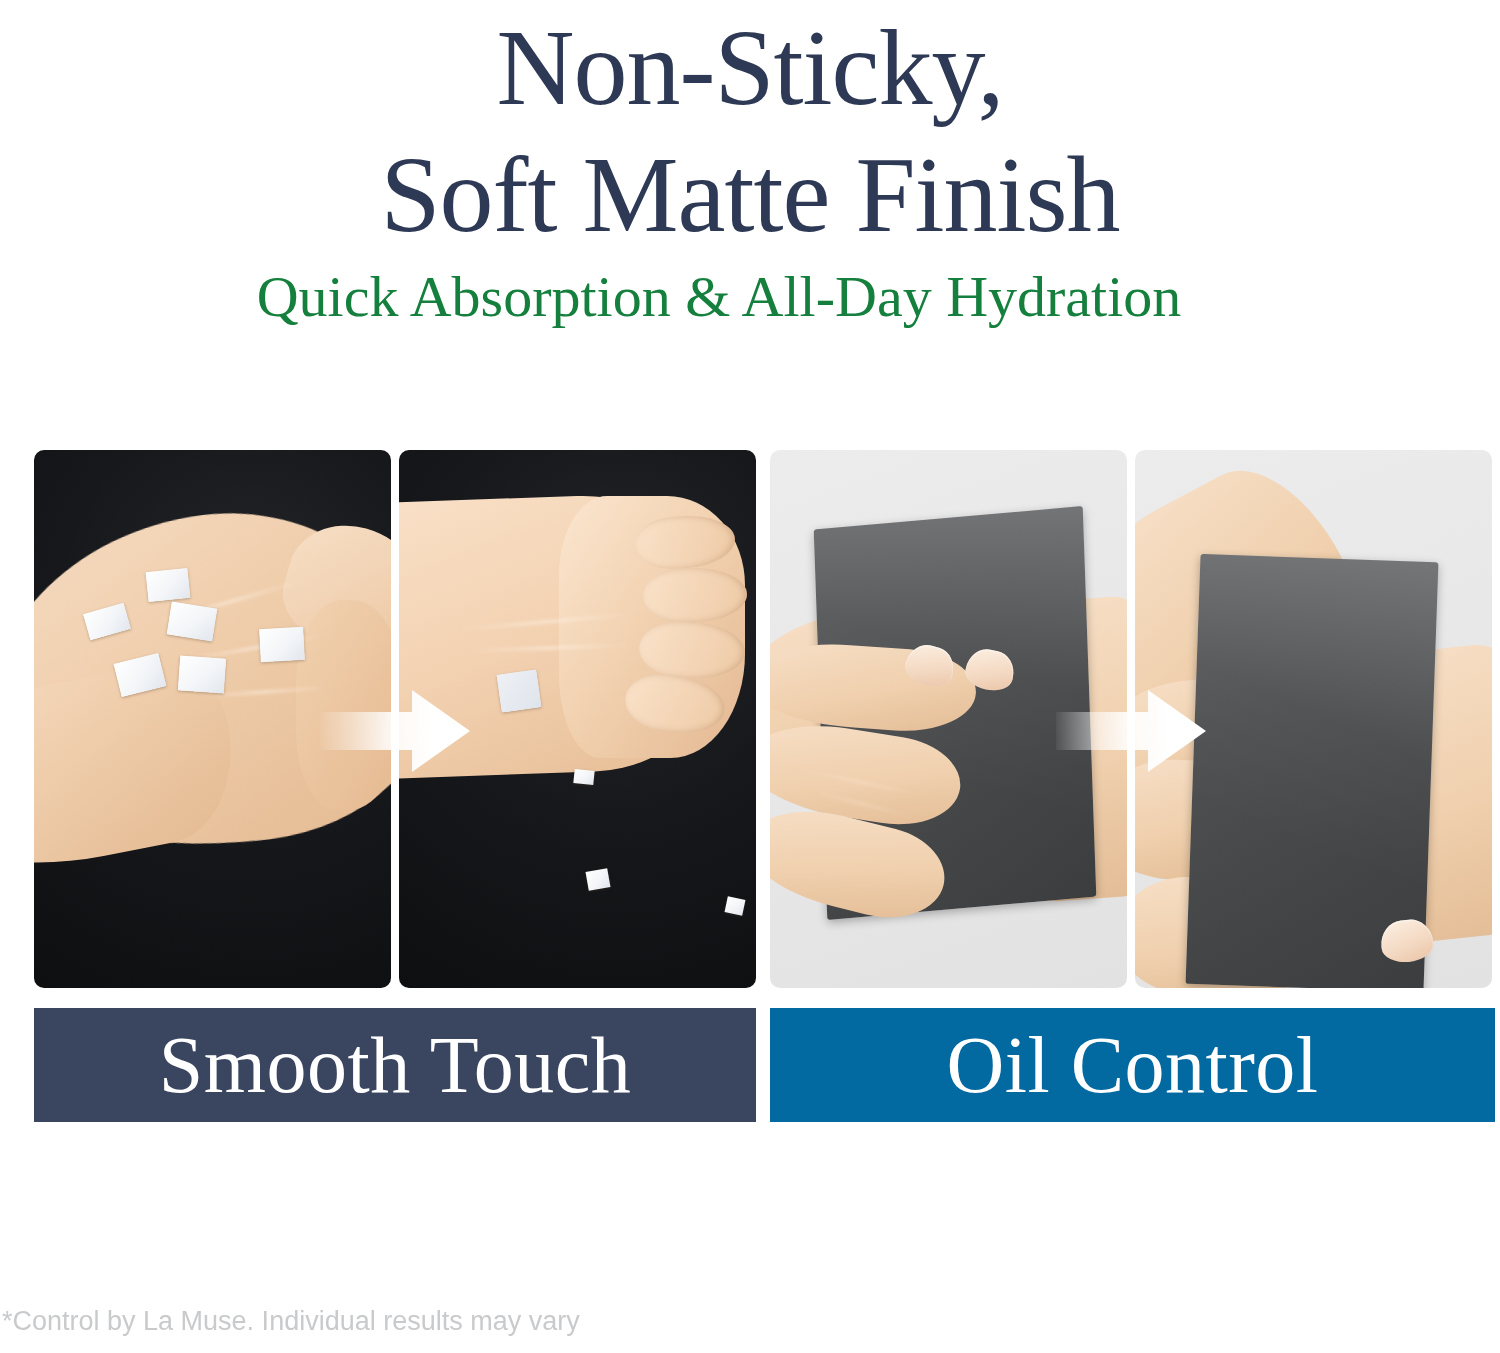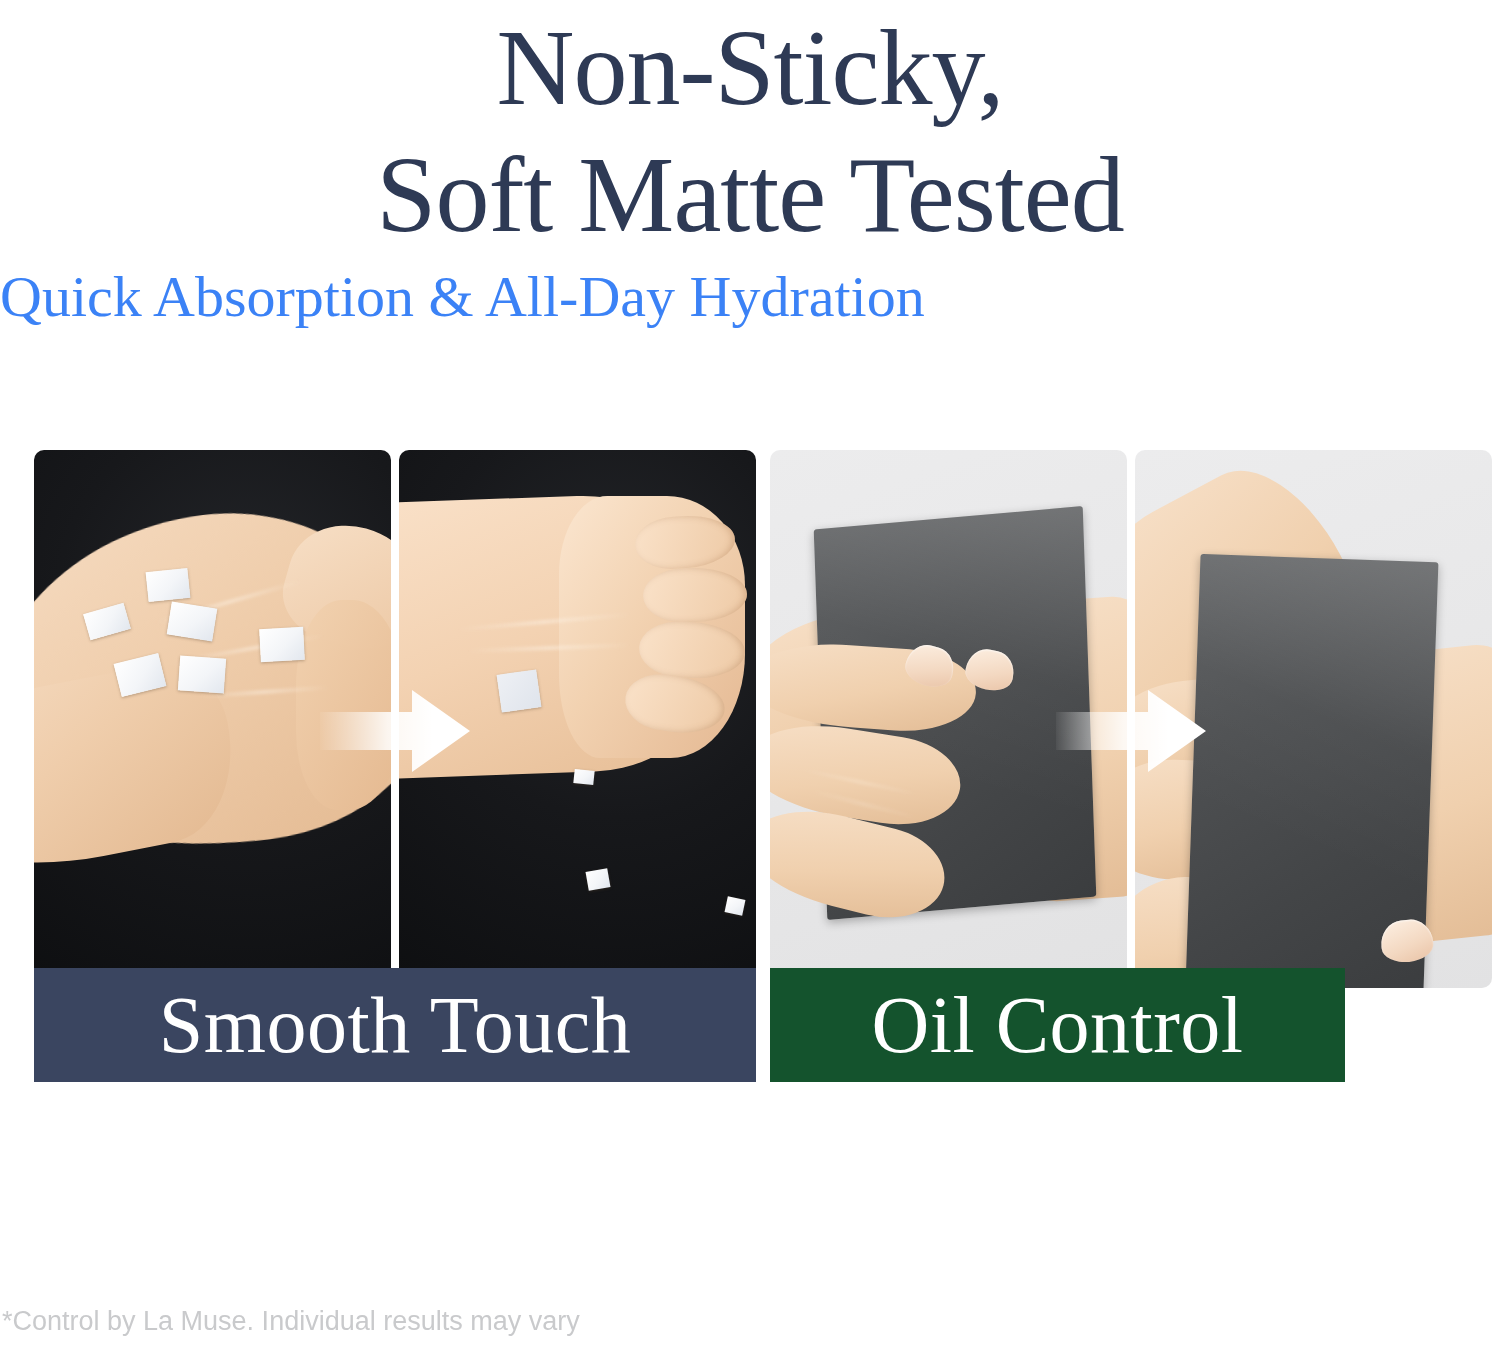--- a/index.html
+++ b/index.html
@@ -29,26 +29,26 @@
     line-height: 1.18;
     letter-spacing: -1px;
     color: #2e3a55;
     white-space: pre-line;
   }
   .subtitle {
     position: absolute;
     left: 0;
     top: 265px;
     width: 1438px;
-    text-align: left;
+    text-align: center;
     font-family: "Liberation Serif", serif;
     font-size: 58px;
     line-height: 1.1;
     letter-spacing: 0px;
-    color: #3b82f6;
+    color: #15803d;
   }
 
   
   .panels {
     position: absolute;
     left: 34px;
     top: 450px;
     width: 1458px;
     height: 538px;
     display: flex;
@@ -199,57 +199,57 @@
     z-index: 6;
     pointer-events: none;
   }
   .arrow-left  { left: 286px; }
   .arrow-right { left: 286px; }
 
   
   .captions {
     position: absolute;
     left: 34px;
-    top: 968px;
+    top: 1008px;
     width: 1461px;
     height: 114px;
     display: flex;
   }
   .caption {
     height: 114px;
     display: flex;
     align-items: center;
     justify-content: center;
     font-family: "Liberation Serif", serif;
     font-size: 80px;
     line-height: 1;
     color: #ffffff;
     letter-spacing: 0.5px;
     flex: 0 0 auto;
   }
   .caption-left  { width: 722px; background: #3a4560; }
   .caption-gap   { width: 14px; flex: 0 0 auto; }
-  .caption-right { width: 575px; background: #14532d; }
+  .caption-right { width: 725px; background: #0369a1; }
 
   
   .footnote {
     position: absolute;
     left: 2px;
     top: 1306px;
     font-family: "Liberation Sans", sans-serif;
     font-size: 27px;
     color: #c9cacc;
     letter-spacing: 0px;
   }
 </style>
 </head>
 <body>
 
 <div class="headline">Non-Sticky,
-Soft Matte Tested</div>
+Soft Matte Finish</div>
 
 <div class="subtitle">Quick Absorption &amp; All-Day Hydration</div>
 
 <div class="panels">
 
   <div class="group group-left">
 
     <div class="photo bg-dark">
       <div class="hand1 skin-a"></div>
       <div class="hand1-wrist skin-a"></div>

